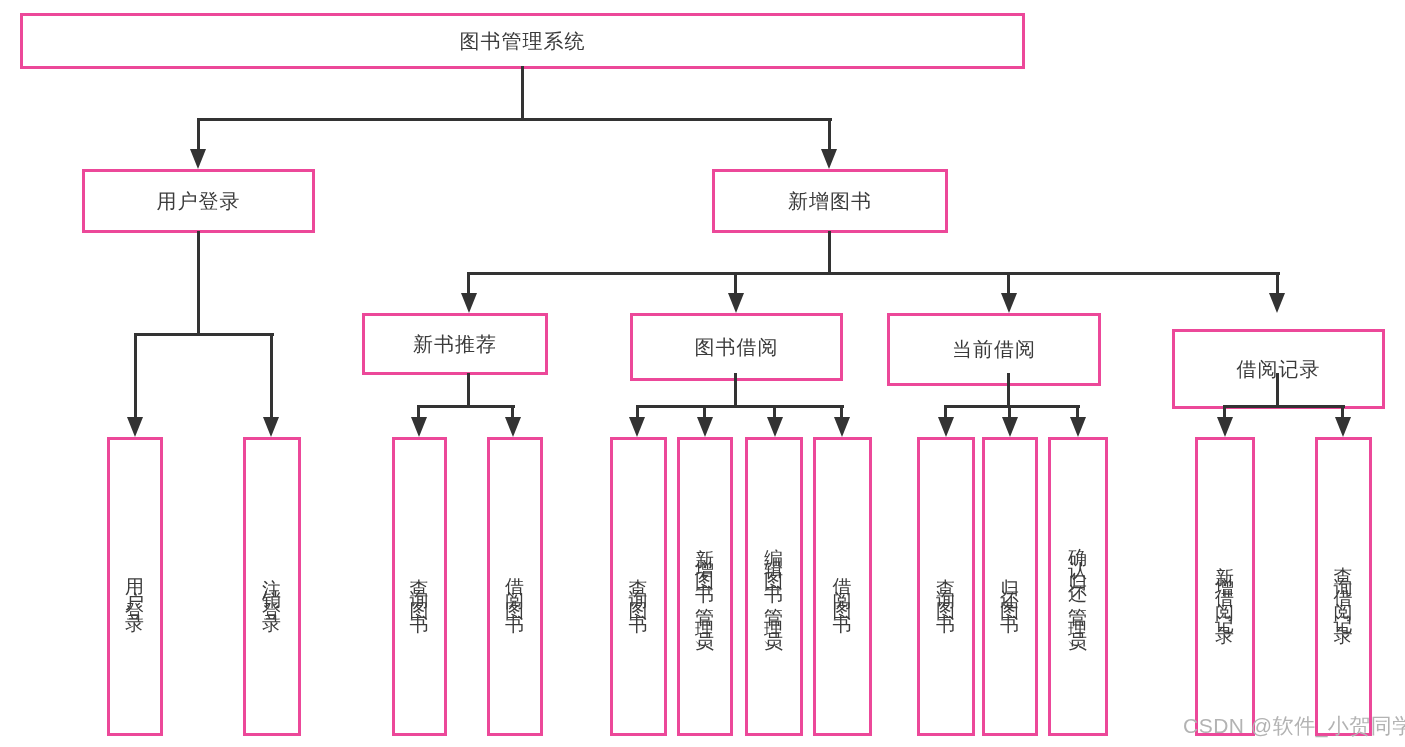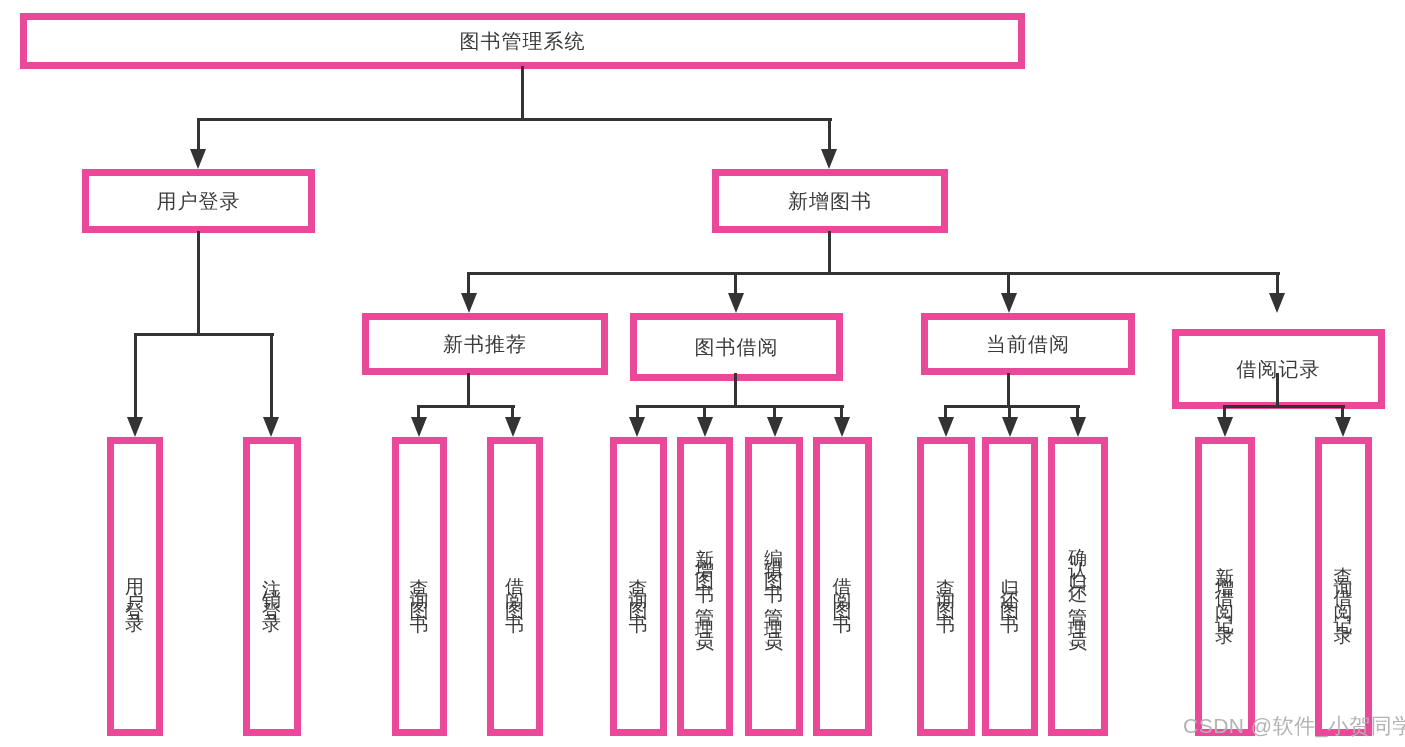--- a/index.html
+++ b/index.html
@@ -1,21 +1,21 @@
 <!DOCTYPE html>
 <html><head>
 <meta charset="utf-8">
 <style>
   html,body { margin:0; padding:0; background:#ffffff; }
   .canvas {
     position:relative; width:1405px; height:747px; background:#ffffff;
     font-family:"Liberation Sans", sans-serif; color:#333333; overflow:hidden;
   }
   .box {
-    position:absolute; background:#ffffff; border:7px solid #ec4899;
+    position:absolute; background:#ffffff; border:3px solid #ec4899;
     box-sizing:border-box; display:flex; align-items:center; justify-content:center;
     font-size:20px; color:#3b3b3b; letter-spacing:1px;
   }
   .vbox {
     writing-mode:vertical-rl; text-orientation:mixed;
     font-size:19px; letter-spacing:12px; line-height:1;
     top:437px; height:299px;
   }
   .line { position:absolute; background:#333333; }
   .arrow {
@@ -62,27 +62,27 @@
   <div class="line" style="left:468px; top:272px; width:812px; height:3px;"></div>
   <div class="line" style="left:467px; top:272px; width:3px; height:26px;"></div>
   <div class="arrow" style="left:461px; top:293px;"></div>
   <div class="line" style="left:734px; top:272px; width:3px; height:26px;"></div>
   <div class="arrow" style="left:728px; top:293px;"></div>
   <div class="line" style="left:1007px; top:272px; width:3px; height:26px;"></div>
   <div class="arrow" style="left:1001px; top:293px;"></div>
   <div class="line" style="left:1276px; top:272px; width:3px; height:26px;"></div>
   <div class="arrow" style="left:1269px; top:293px;"></div>
 
-  <div class="box" style="left:362px; top:313px; width:246px; height:62px;">
+  <div class="box" style="left:362px; top:313px; width:186px; height:62px;">
     <span>新书推荐</span>
   </div>
   <div class="box" style="left:630px; top:313px; width:213px; height:68px;">
     <span>图书借阅</span>
   </div>
-  <div class="box" style="left:921px; top:313px; width:214px; height:62px;">
+  <div class="box" style="left:887px; top:313px; width:214px; height:73px;">
     <span>当前借阅</span>
   </div>
   <div class="box" style="left:1172px; top:313px; width:213px; height:80px;margin-top:16px;">
     <span>借阅记录</span>
   </div>
 
   <div class="line" style="left:467px; top:373px; width:3px; height:34px;"></div>
   <div class="line" style="left:417px; top:405px; width:98px; height:3px;"></div>
   <div class="line" style="left:417px; top:405px; width:3px; height:16px;"></div>
   <div class="arrow" style="left:411px; top:417px;"></div>

